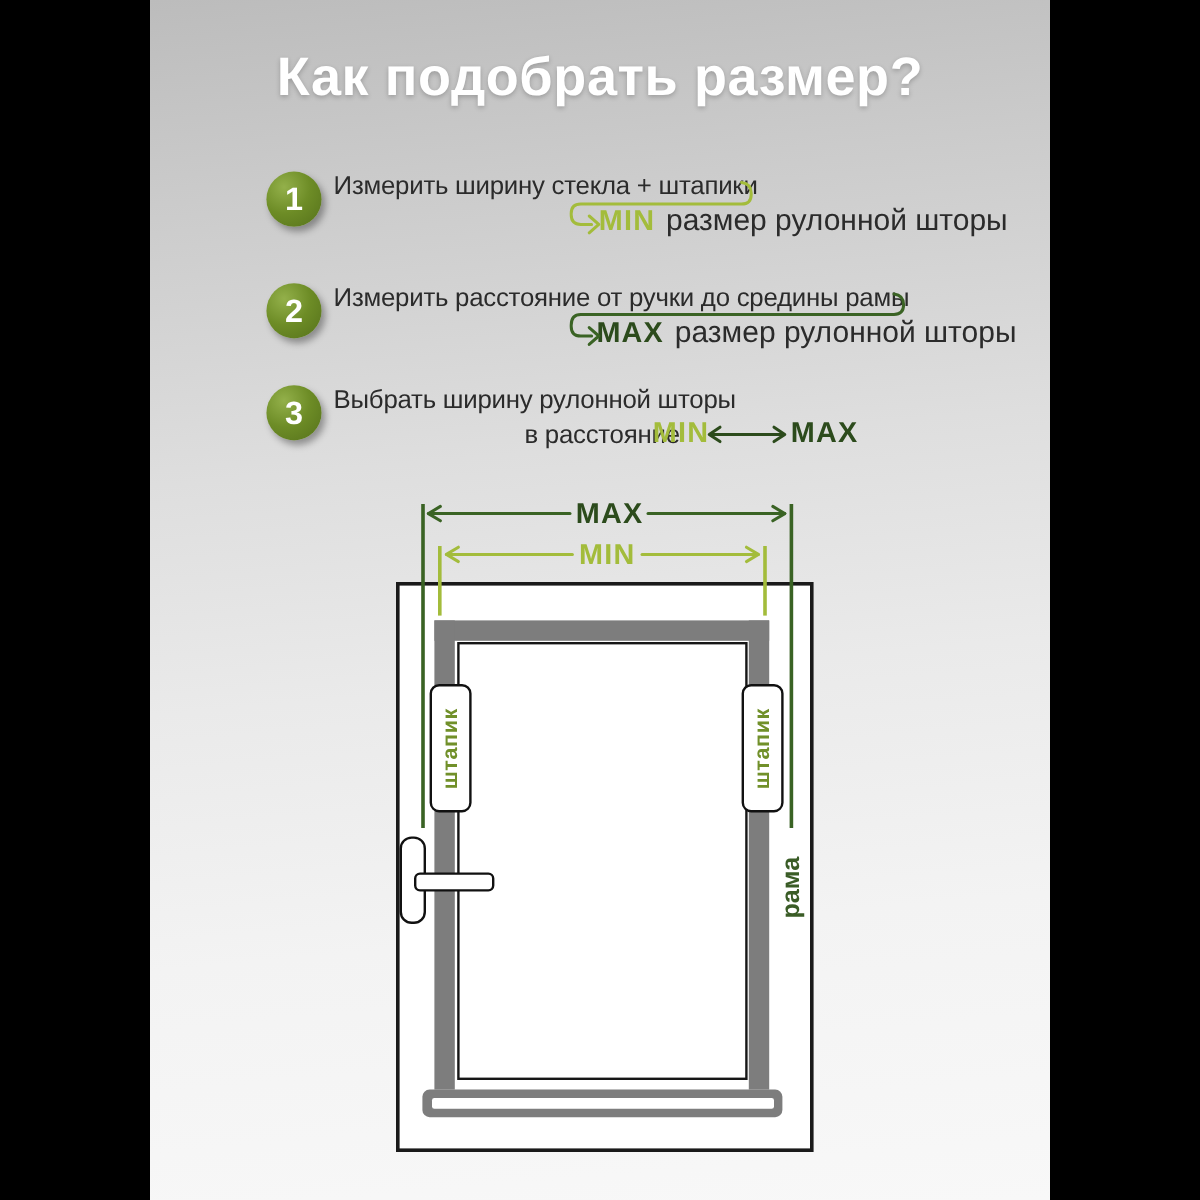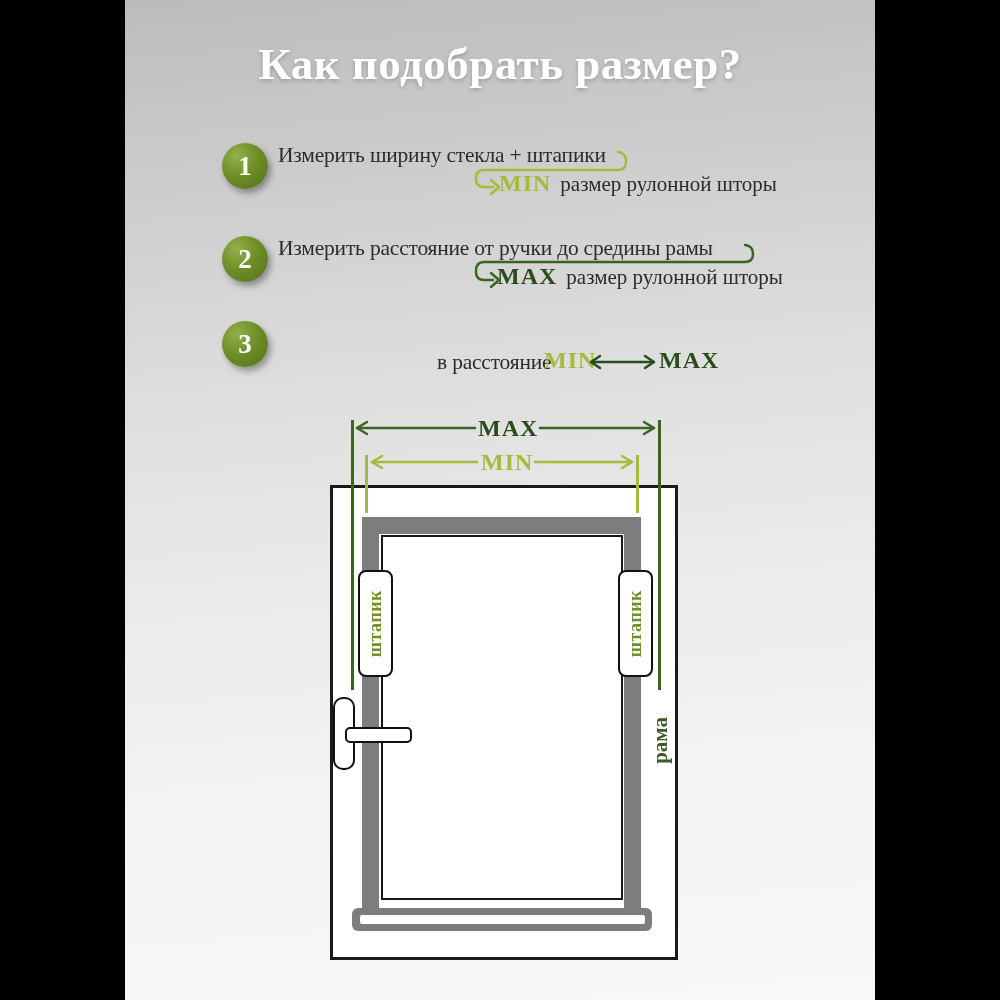--- a/index.html
+++ b/index.html
@@ -1,32 +1,32 @@
 <!DOCTYPE html>
 <html><head>
 <meta charset="utf-8">
 <style>
   html,body{margin:0;padding:0;background:#000;}
   .canvas{position:relative;width:1000px;height:1000px;background:#000;overflow:hidden;
-          font-family:Liberation Serif, serif;}
+          font-family:Liberation Sans, sans-serif;}
   .content{position:absolute;left:125px;top:0;width:750px;height:1000px;
            background:linear-gradient(175deg,#bcbcbc 0%,#cbcbcb 16%,#dedede 38%,#eaeaea 56%,#f3f3f3 76%,#f8f8f8 100%);}
   .title{position:absolute;left:0;top:38px;width:750px;text-align:center;
          font-size:45px;font-weight:800;color:#fff;letter-spacing:.5px;
          text-shadow:0 2px 4px rgba(0,0,0,.22);}
   .step-circle{position:absolute;width:46px;height:46px;border-radius:50%;
          background:radial-gradient(circle at 32% 28%,#93b04a 0%,#6d8c26 48%,#55711b 100%);
          box-shadow:3px 4px 6px rgba(0,0,0,.35);
          display:flex;align-items:center;justify-content:center;
          color:#fff;font-size:27px;font-weight:700;}
   .step-text{position:absolute;font-size:21.5px;letter-spacing:-.2px;color:#2b2b2b;white-space:nowrap;}
   .result-row{position:absolute;display:flex;align-items:baseline;gap:9px;white-space:nowrap;}
   .lbl-min{font-size:24px;font-weight:800;color:#a3bc3b;letter-spacing:1px;}
   .lbl-max{font-size:24px;font-weight:800;color:#2c4b1c;letter-spacing:1px;}
-  .result-row .tail{font-size:21px;color:#2b2b2b;}
+  .result-row .tail{font-size:25px;color:#2b2b2b;}
   .overlay{position:absolute;left:0;top:0;width:750px;height:1000px;z-index:5;pointer-events:none;}
   
   .win-frame{position:absolute;left:205px;top:485px;width:348px;height:475px;box-sizing:border-box;
              border:3px solid #1a1a1a;background:#fff;z-index:1;}
   .win-sash{position:absolute;left:237px;top:517px;width:279px;height:391px;box-sizing:border-box;
             border:17px solid #7d7d7d;border-bottom:none;z-index:2;}
   .win-glass{position:absolute;left:256px;top:535px;width:242px;height:365px;box-sizing:border-box;
              border:2px solid #161616;background:#fff;z-index:3;}
   .win-sill{position:absolute;left:227px;top:908px;width:300px;height:23px;background:#7d7d7d;
             border-radius:6px;z-index:3;}
@@ -70,20 +70,21 @@
     </div>
     <div class="step-text" style="left:153px;top:236px;">Измерить расстояние от ручки до средины рамы</div>
     <div class="result-row" style="left:372px;top:263px;">
       <span class="lbl-max">MAX</span>
       <span class="tail">размер рулонной шторы</span>
     </div>
 
     <div class="step-circle" style="left:97px;top:321px;">
       <span>3</span>
     </div>
+    <div class="step-text" style="left:153px;top:321px;">Выбрать ширину рулонной шторы</div>
     <div class="step-text" style="left:312px;top:350px;">в расстояние</div>
     <span class="lbl-min" style="position:absolute;left:419px;top:347px;">MIN</span>
     <span class="lbl-max" style="position:absolute;left:534px;top:347px;">MAX</span>
 
     <div class="win-frame"></div>
     <div class="win-sash"></div>
     <div class="win-glass"></div>
     <div class="win-sill">
       <div class="win-sill-slot"></div>
     </div>

